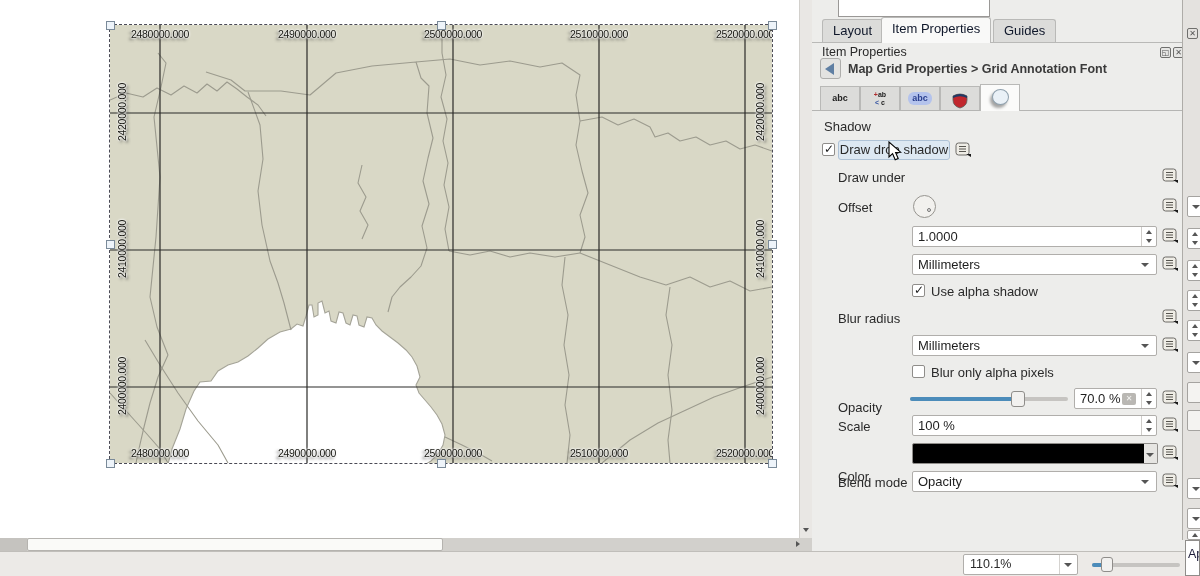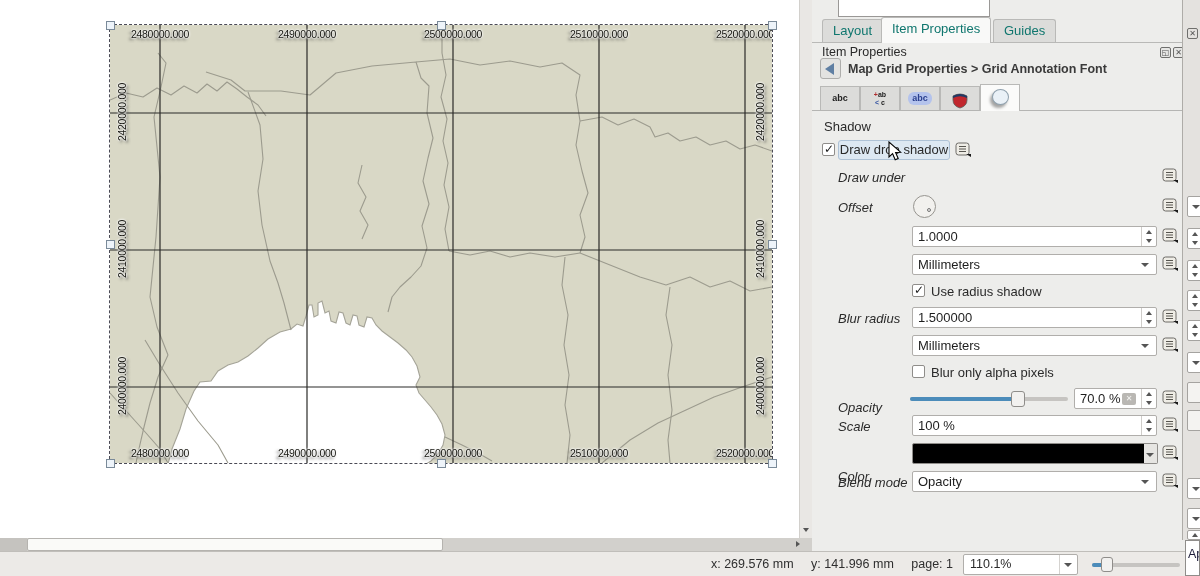--- a/index.html
+++ b/index.html
@@ -30,21 +30,21 @@
   #hscroll .rbtn { position:absolute; left:790px; top:0; width:16px; height:13px; background:#d2d0cc; }
   .arr-r { width:0; height:0; border-left:4px solid #555; border-top:3.5px solid transparent; border-bottom:3.5px solid transparent; position:absolute; left:6px; top:3px; }
   .arr-d { width:0; height:0; border-top:4px solid #555; border-left:3.5px solid transparent; border-right:3.5px solid transparent; position:absolute; left:2px; top:4px; }
 
   
   #panel { left:812px; top:0; width:370px; height:551px; background:#ededeb; }
   #artifact-box { left:26px; top:0; width:152px; height:17px; background:#fff;
     border:1px solid #9a9896; border-top:none; }
   .tab { position:absolute; top:19px; height:24px; padding:3px 10px 0;
     background:#dcdcda; border:1px solid #b9b9b7; border-bottom:none;
-    border-radius:3px 3px 0 0; font-size:13px; color:#0f766e; }
+    border-radius:3px 3px 0 0; font-size:13px; color:#0f172a; }
   .tab.active { background:#f9f9f8; height:26px; top:17px; z-index:2; font-weight:400; }
   #tabs-underline { left:0; top:42px; width:370px; height:1px; background:#b9b9b7; }
   #panel-title { left:10px; top:45px; font-size:12.5px; }
   .mini-icon { position:absolute; top:47px; width:11px; height:11px; border:1px solid #6f6f6d;
     border-radius:2px; font-size:8px; line-height:9px; text-align:center; color:#555; background:#e6e6e4; }
   #back-btn { left:8px; top:58px; width:21px; height:21px; background:#e3e3e1;
     border:1px solid #aeaeac; border-radius:3px; }
   #back-btn .tri { position:absolute; left:4px; top:4px; width:0; height:0;
     border-right:9px solid #5f7fa3; border-top:6px solid transparent; border-bottom:6px solid transparent; }
   #breadcrumb { left:36px; top:62px; font-size:12.5px; font-weight:700; color:#3a3a3a; }
@@ -63,21 +63,21 @@
     background:#eaf1f7; border:1px solid #8fa0ad; box-shadow:-2px 3px 3px rgba(0,0,0,.35); }
 
   #shadow-heading { left:12px; top:119px; font-size:13px; color:#2a2a2a; }
 
   
   .chk { position:absolute; width:13px; height:13px; background:#fff; border:1px solid #8f8d8a; border-radius:2px; }
   .chk.checked::after { content:"\2713"; position:absolute; left:1px; top:-2px; font-size:12px; font-weight:700; color:#1a1a1a; }
   .chk-label { position:absolute; font-size:13px; color:#2a2a2a; }
   #dds-label { left:26px; top:140px; width:112px; height:20px; background:#dde8f2;
     border:1px solid #aec2d6; border-radius:3px; text-align:center; line-height:18px; font-size:13px; }
-  .row-label { position:absolute; left:26px; font-size:13px; color:#2a2a2a;font-style:italic; }
+  .row-label { position:absolute; left:26px; font-size:13px; color:#2a2a2a; }
   .field { position:absolute; left:100px; width:245px; height:21px; background:#fff;
     border:1px solid #b0aeab; border-radius:2px; font-size:13px; color:#1e1e1e;
     line-height:19px; padding-left:5px; white-space:nowrap; }
   .combo .c-arr { position:absolute; right:7px; top:8px; width:0; height:0;
     border-top:4px solid #555; border-left:4px solid transparent; border-right:4px solid transparent; }
   .spin .s-btns { position:absolute; right:0; top:0; width:15px; height:19px; border-left:1px solid #cfcdca; }
   .s-up { position:absolute; right:4px; top:3px; width:0; height:0;
     border-bottom:4px solid #555; border-left:3.5px solid transparent; border-right:3.5px solid transparent; }
   .s-dn { position:absolute; right:4px; bottom:3px; width:0; height:0;
     border-top:4px solid #555; border-left:3.5px solid transparent; border-right:3.5px solid transparent; }
@@ -309,27 +309,23 @@
     <svg width="18" height="16">
         <rect x="1" y="1" width="13" height="12" rx="2.5" fill="#efede6" stroke="#6d6b67"></rect>
         <line x1="4" y1="4.5" x2="11" y2="4.5" stroke="#57554f"></line>
         <line x1="4" y1="7" x2="11" y2="7" stroke="#57554f"></line>
         <line x1="4" y1="9.5" x2="11" y2="9.5" stroke="#57554f"></line>
         <path d="M11,12 L16,12 L16,15 Z" fill="#1a1a1a"></path>
       </svg>
   </div>
 
   <div class="chk checked" style="left:100px;top:284px"></div>
-  <div class="chk-label" style="left:119px;top:284px">Use radius shadow</div>
+  <div class="chk-label" style="left:119px;top:284px">Use alpha shadow</div>
 
   <div class="row-label" style="top:311px">Blur radius</div>
-  <div class="field spin" style="top:307px"><span>1.500000</span><span class="s-btns">
-        <i class="s-up"></i>
-        <i class="s-dn"></i>
-      </span></div>
   <div class="ovr" style="left:350px;top:309px">
     <svg width="18" height="16">
         <rect x="1" y="1" width="13" height="12" rx="2.5" fill="#efede6" stroke="#6d6b67"></rect>
         <line x1="4" y1="4.5" x2="11" y2="4.5" stroke="#57554f"></line>
         <line x1="4" y1="7" x2="11" y2="7" stroke="#57554f"></line>
         <line x1="4" y1="9.5" x2="11" y2="9.5" stroke="#57554f"></line>
         <path d="M11,12 L16,12 L16,15 Z" fill="#1a1a1a"></path>
       </svg>
   </div>
 
@@ -444,25 +440,20 @@
   <div class="frag" style="top:508px">
       <i class="c-arr"></i>
     </div>
   <div class="frag" style="top:530px;height:10px">
       <i class="s-up" style="top:2px"></i>
     </div>
 </div>
 <div id="ap-box" class="abs">Ap</div>
 
 <div id="status-bar" class="abs">
-  <div id="coords">
-    <span>x: 269.576 mm</span>
-    <span>y: 141.996 mm</span>
-    <span>page: 1</span>
-  </div>
   <div id="zoom-combo">
     <span>110.1%</span>
     <span class="sep"></span>
     <i class="c-arr"></i>
   </div>
   <div id="zoom-slider-groove"></div>
   <div id="zoom-slider-fill"></div>
   <div id="zoom-slider-handle"></div>
 </div>
 

